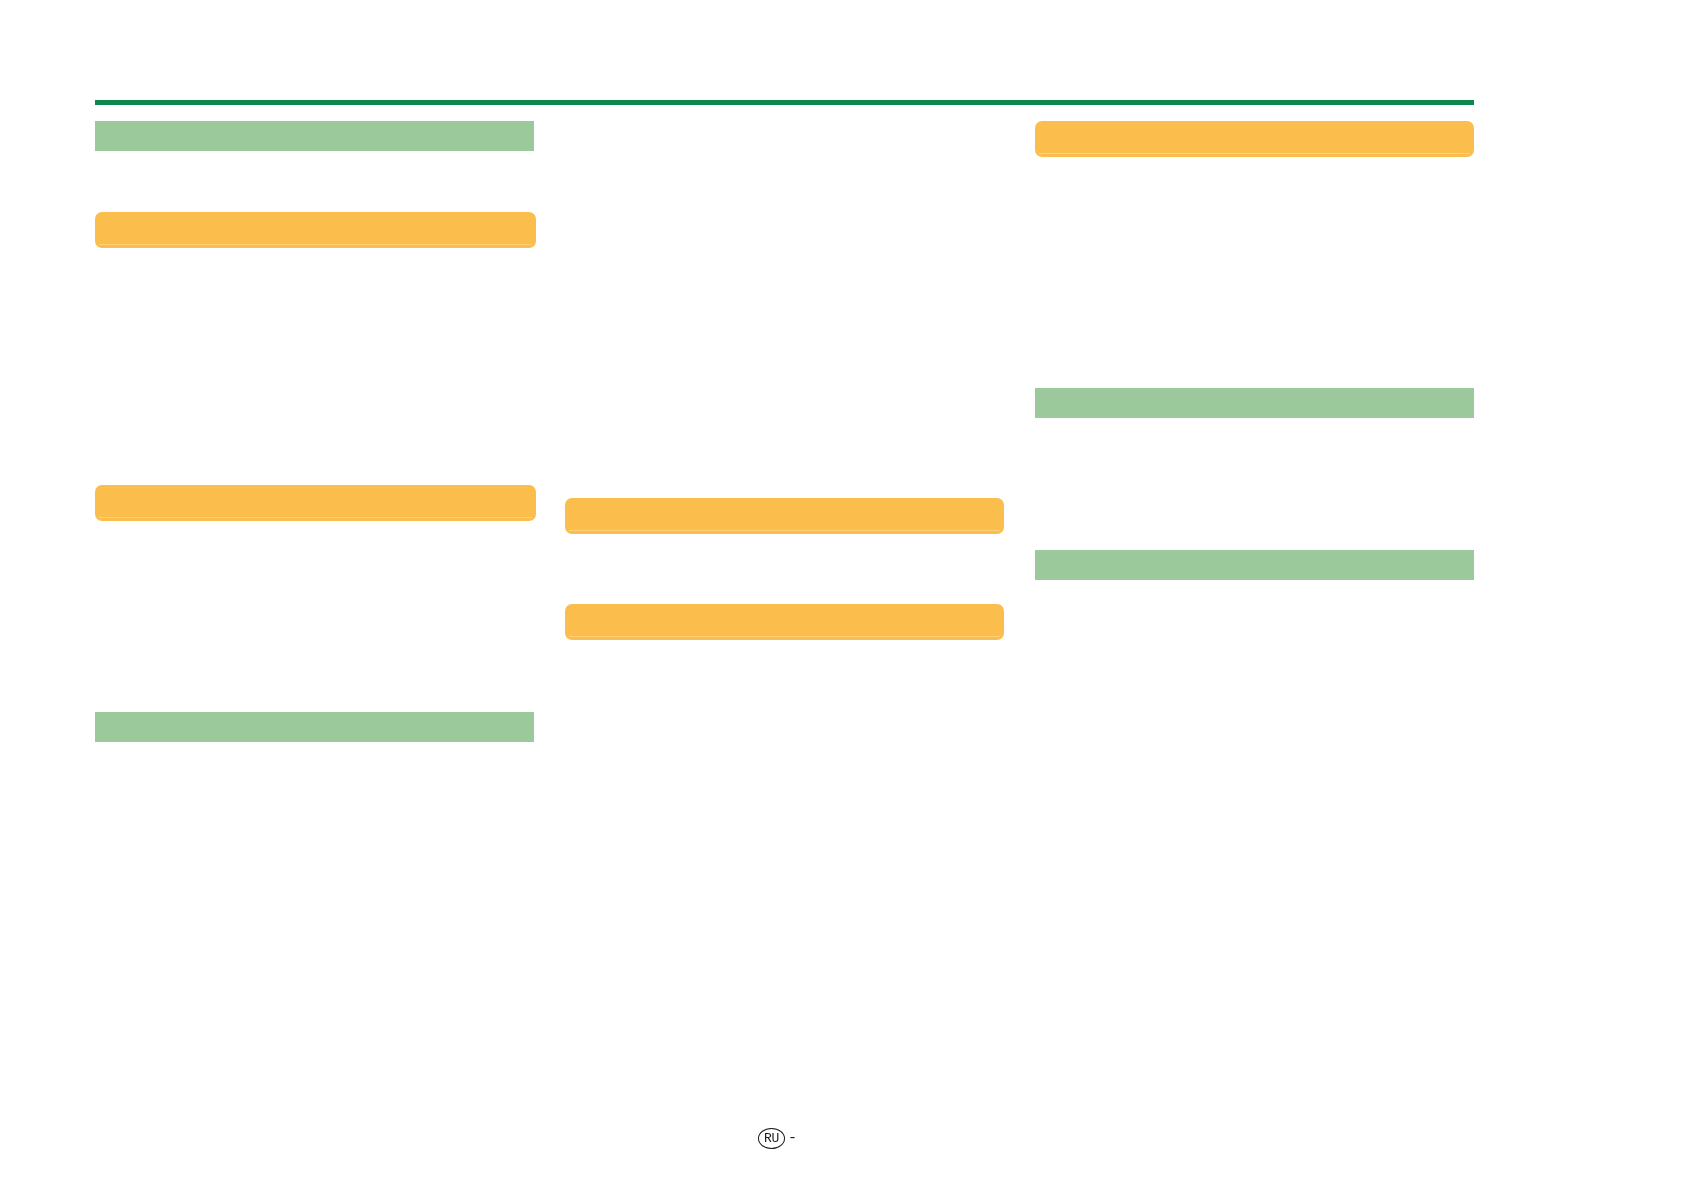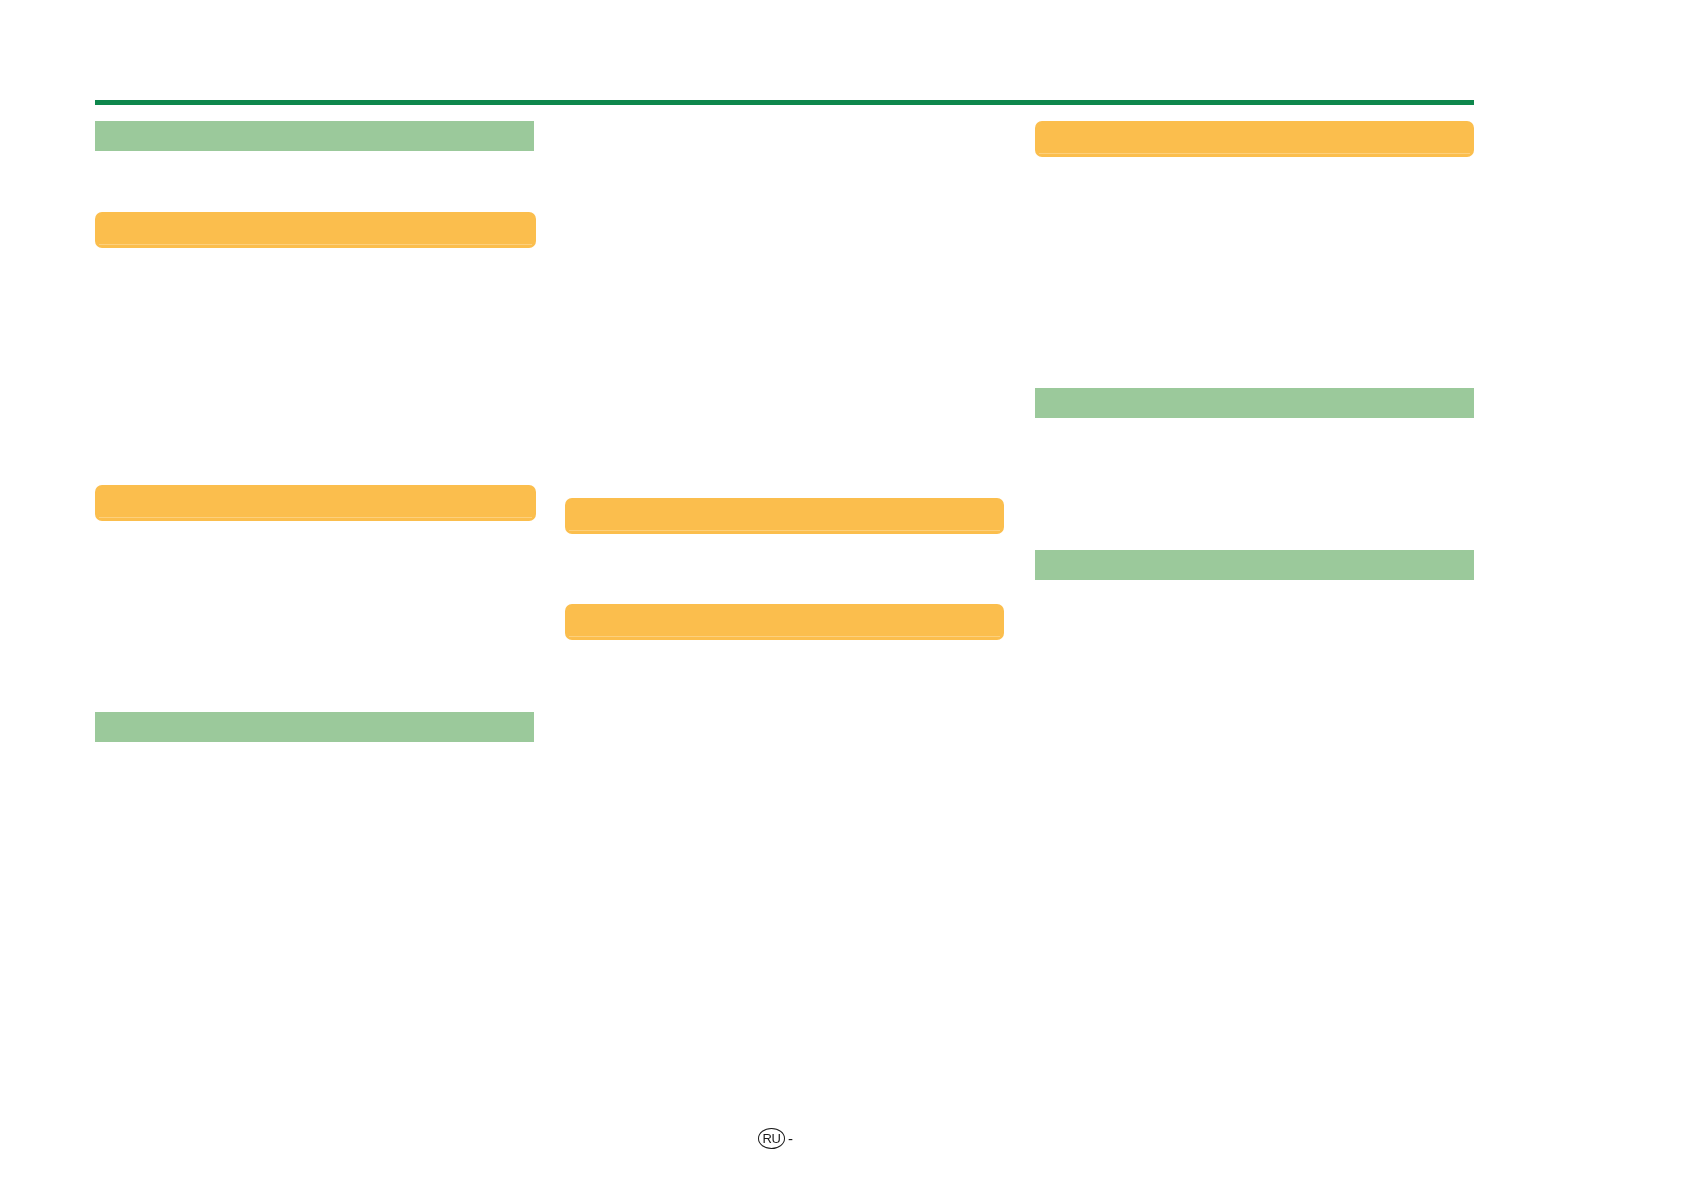--- a/index.html
+++ b/index.html
@@ -46,21 +46,21 @@
     background: #fdd07c;
   }
   
   .footer {
     position: absolute;
     display: flex;
     align-items: center;
     gap: 3px;
     font-size: 15px;
     color: #1a1a1a;
-    font-family: Liberation Sans, sans-serif;
+    font-family: Liberation Mono, monospace;
     justify-content: center;
   }
   .reg-mark {
     display: inline-flex;
     align-items: center;
     justify-content: center;
     border: 1.6px solid #1a1a1a;
     border-radius: 50%;
     width: 25px;
     height: 19px;

